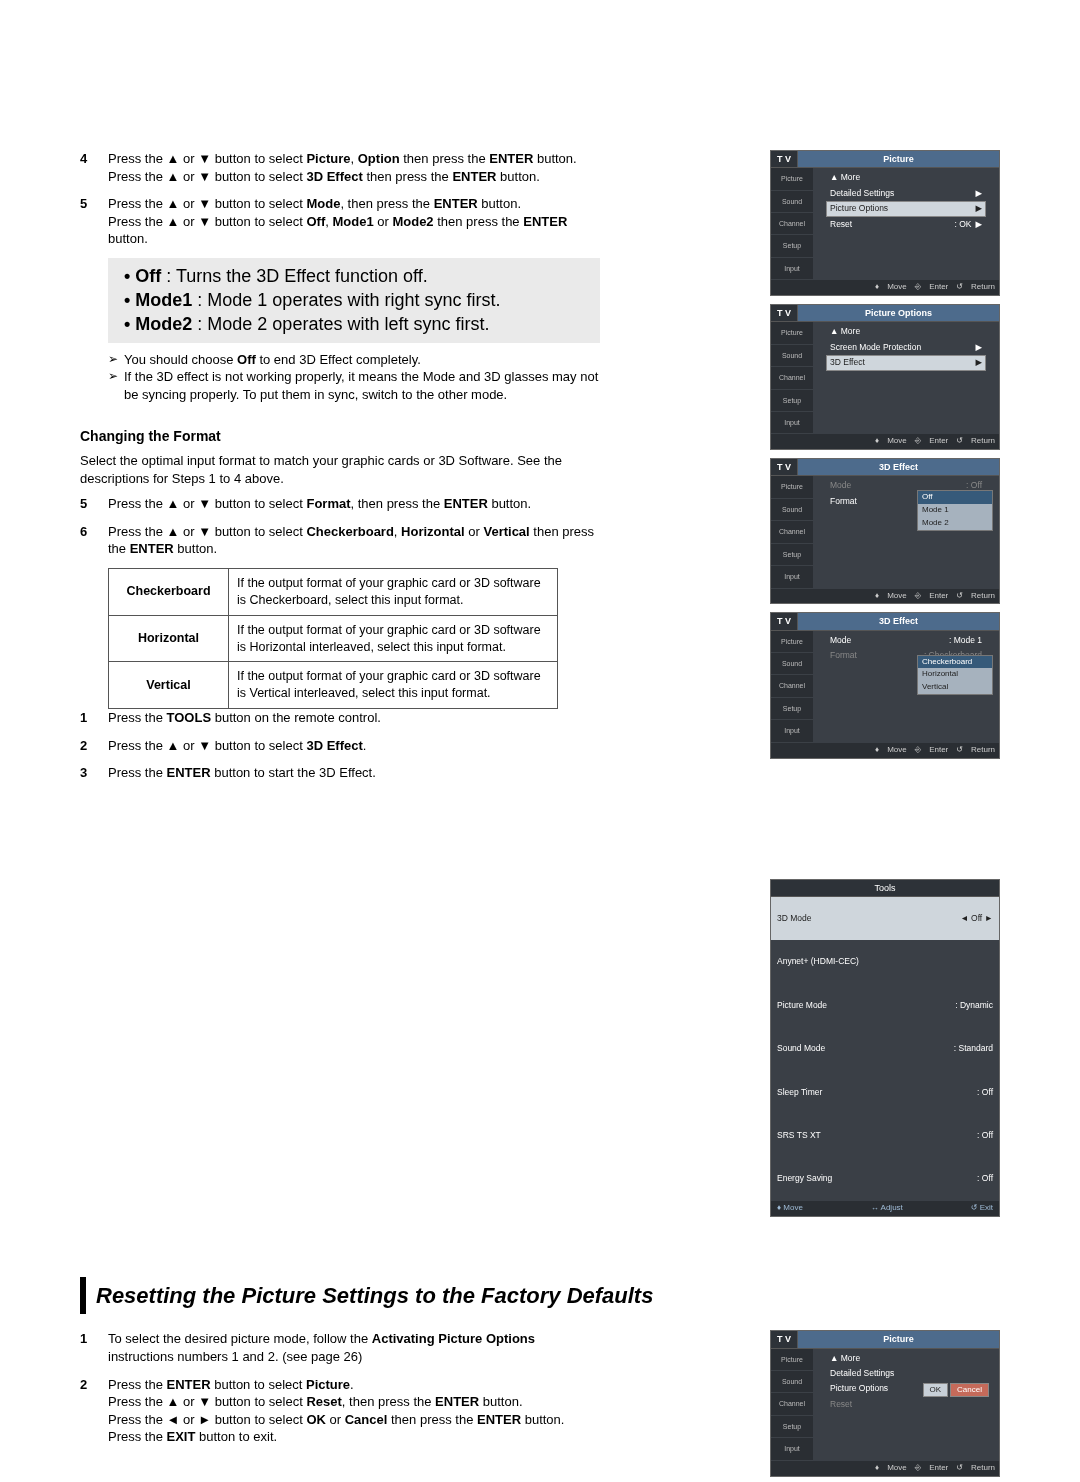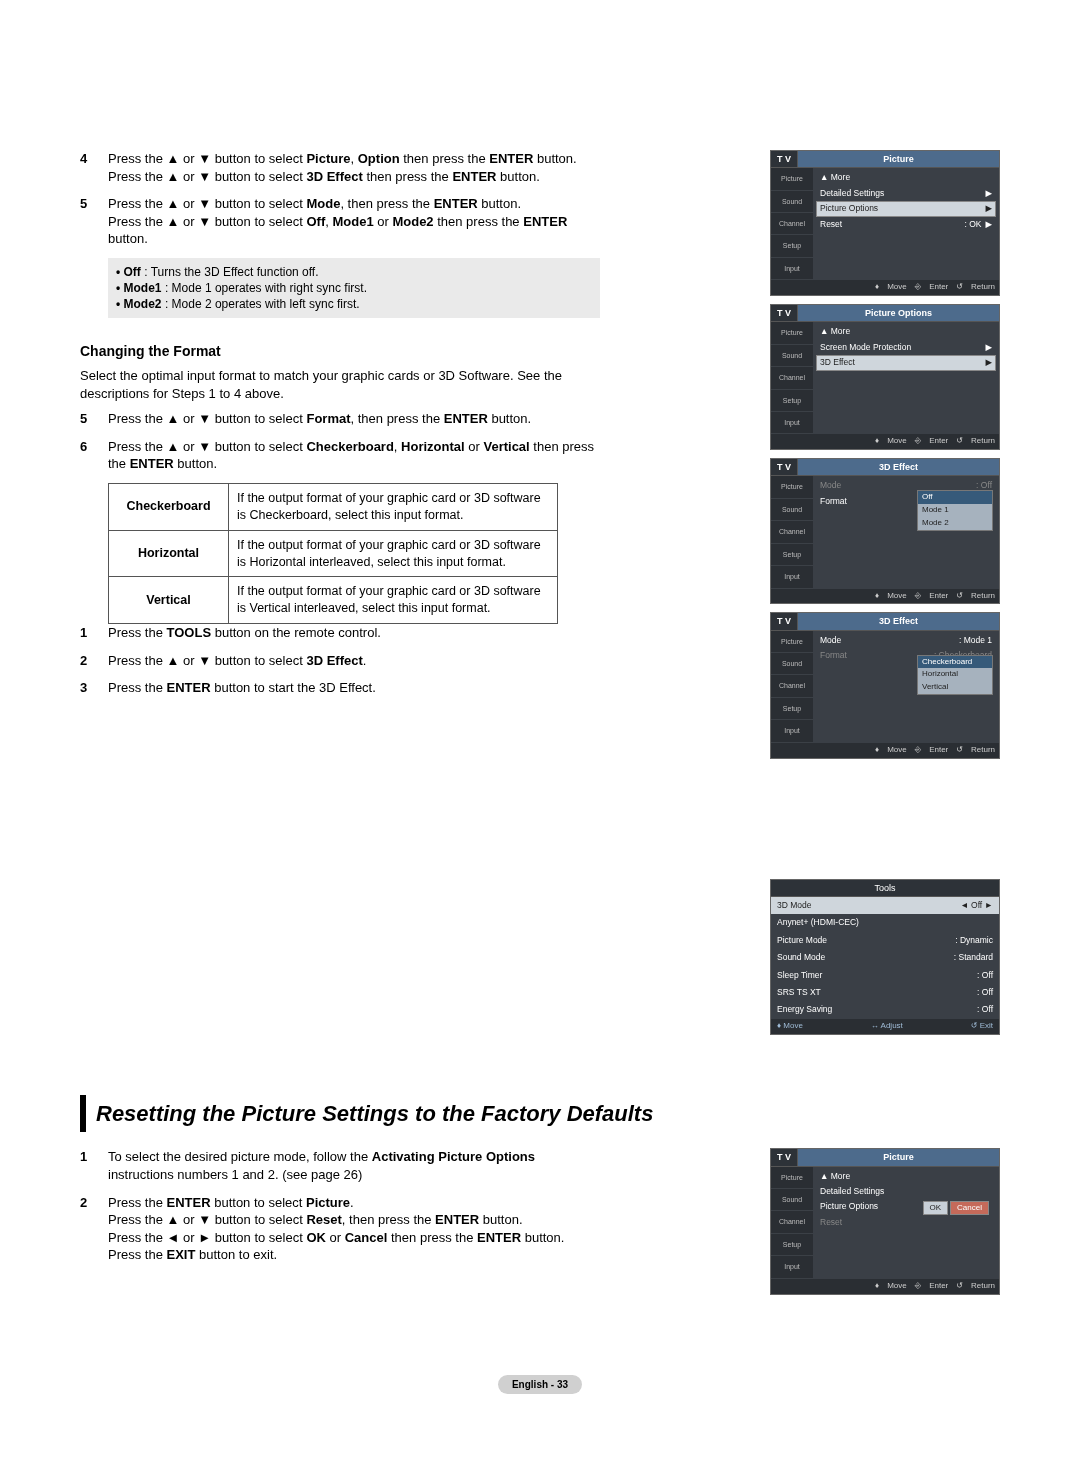--- a/index.html
+++ b/index.html
@@ -18,58 +18,58 @@
     align-items: flex-start;
     margin-bottom: 18px;
   }
   .text-col { flex: 0 0 520px; }
   .osd-col { flex: 0 0 230px; margin-left: auto; }
   .step-row { display: flex; gap: 10px; margin-bottom: 10px; }
   .step-num { flex: 0 0 18px; font-weight: bold; }
   .step-body { flex: 1; }
   .note-box {
     background: #eaeaea;
-    padding: 6px 8px;
+    padding: 6px 16px;
     margin: 4px 0 8px 28px;
-    font-size: 12px;
+    font-size: 18px;
   }
   .arrow-line { margin-left: 28px; position: relative; padding-left: 16px; }
   .arrow-line::before {
     content: "➢";
     position: absolute; left: 0; top: 0; font-size: 12px;
   }
   .sub-heading { font-weight: bold; margin: 24px 0 6px 0; font-size: 14px; }
   .fmt-table { border-collapse: collapse; width: 450px; margin-left: 28px; margin-top: 4px; }
   .fmt-table td { border: 1px solid #555; padding: 6px 8px; vertical-align: middle; font-size: 12.5px; }
   .fmt-table td:first-child { font-weight: bold; text-align: center; width: 120px; }
   .osd-stack { display: flex; flex-direction: column; gap: 8px; }
   .osd { background:#3a3f46; color:#fff; font-size:9px; border:1px solid #666; }
   .osd-header { display:flex; background:#2d3238; border-bottom:1px solid #555;}
   .osd-header .tv { padding:2px 6px; font-weight:bold; }
   .osd-header .title { flex:1; background:#4d6b8c; text-align:center; padding:2px 4px; font-weight:bold; border-left:1px solid #555;}
   .osd-body { display:flex; }
   .osd-sidebar { width:42px; background:#2a2e33; display:flex; flex-direction:column; }
   .osd-sidebar div { padding:6px 1px; text-align:center; font-size:7px; border-bottom:1px solid #3b4046; color:#bbb; }
-  .osd-main { flex:1; padding:2px 3px; min-height:80px; position:relative; }
+  .osd-main { flex:1; padding:2px 13px; min-height:80px; position:relative; }
   .osd-row { display:flex; align-items:center; padding:1px 3px; font-size:8.5px; border:1px solid transparent; margin-bottom:0; }
   .osd-row.sel { background:#cfd6dc; color:#222; border-color:#888; }
   .osd-row .k { flex:1; }
   .osd-row .v { flex:0 0 auto; }
   .osd-row .caret { margin-left:4px; }
   .osd-footer { display:flex; justify-content:flex-end; gap:8px; background:#2a2e33; padding:2px 4px; font-size:8px; color:#ccc; }
   .dropdown { position:absolute; right:6px; top:14px; width:76px; background:#a6b2be; border:1px solid #777; color:#222; font-size:8px; }
   .dropdown div { padding:1px 4px; }
   .dropdown .sel { background:#365a7a; color:#fff; }
   .okcancel { display:flex; position:absolute; right:10px; top:34px; }
   .okcancel div { padding:1px 6px; border:1px solid #888; margin-left:2px; font-size:8px; }
   .okcancel .ok { background:#c8d0d8; color:#222; }
   .okcancel .cn { background:#c56a5a; color:#fff; }
   .tools-osd { background:#3a3f46; color:#fff; font-size:9px; border:1px solid #666; width:230px; margin-left:auto; }
   .tools-osd .th { background:#2d3238; text-align:center; padding:2px; border-bottom:1px solid #555;}
-  .tools-osd .trow { display:flex; padding:3px 6px; font-size:8.5px; }
+  .tools-osd .trow { display:flex; padding:16px 6px; font-size:8.5px; }
   .tools-osd .trow.sel { background:#cfd6dc; color:#222; }
   .tools-osd .trow .k { flex:1;}
   .tools-osd .tf { display:flex; justify-content:space-between; padding:2px 6px; background:#2a2e33; font-size:8px; color:#9fbbd6;}
   .section-title {
     font-size: 22px; font-weight: bold; font-style: italic;
     border-left: 6px solid #000; padding: 4px 10px; margin: 60px 0 16px 0;
   }
   .page-footer { text-align:center; margin-top:80px; }
   .page-footer span { display:inline-block; background:#d0d0d0; padding:3px 14px; border-radius:10px; font-size:10px; font-weight:bold; }
   b { font-weight: bold; }
@@ -95,20 +95,24 @@
         <span>Press the ▲ or ▼ button to select </span><b>Off</b><span>, </span><b>Mode1</b><span> or </span><b>Mode2</b><span> then press the </span><b>ENTER</b><span> button.</span>
       </div>
     </div>
 
     <div class="note-box">
       <b>• Off</b><span> : Turns the 3D Effect function off.</span><br>
       <b>• Mode1</b><span> : Mode 1 operates with right sync first.</span><br>
       <b>• Mode2</b><span> : Mode 2 operates with left sync first.</span>
     </div>
 
+    <div class="arrow-line">
+      <span>You should choose </span><b>Off</b><span> to end 3D Effect completely.</span>
+    </div>
+    <div class="arrow-line">If the 3D effect is not working properly, it means the Mode and 3D glasses may not be syncing properly. To put them in sync, switch to the other mode.</div>
 
     <div class="sub-heading">Changing the Format</div>
     <div>Select the optimal input format to match your graphic cards or 3D Software. See the descriptions for Steps 1 to 4 above.</div>
 
     <div class="step-row" style="margin-top:8px;">
       <div class="step-num">5</div>
       <div class="step-body">
         <span>Press the ▲ or ▼ button to select </span><b>Format</b><span>, then press the </span><b>ENTER</b><span> button.</span>
       </div>
     </div>

